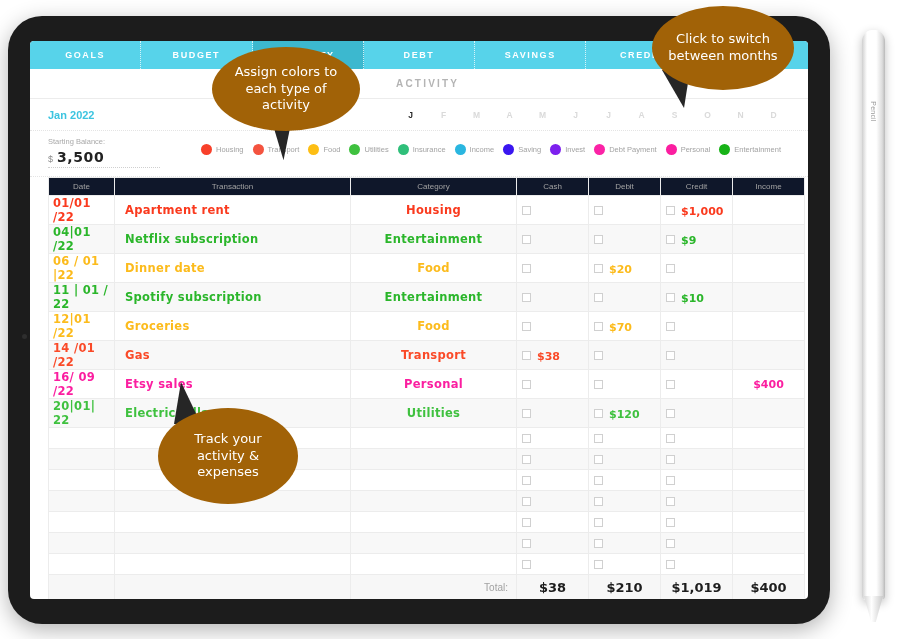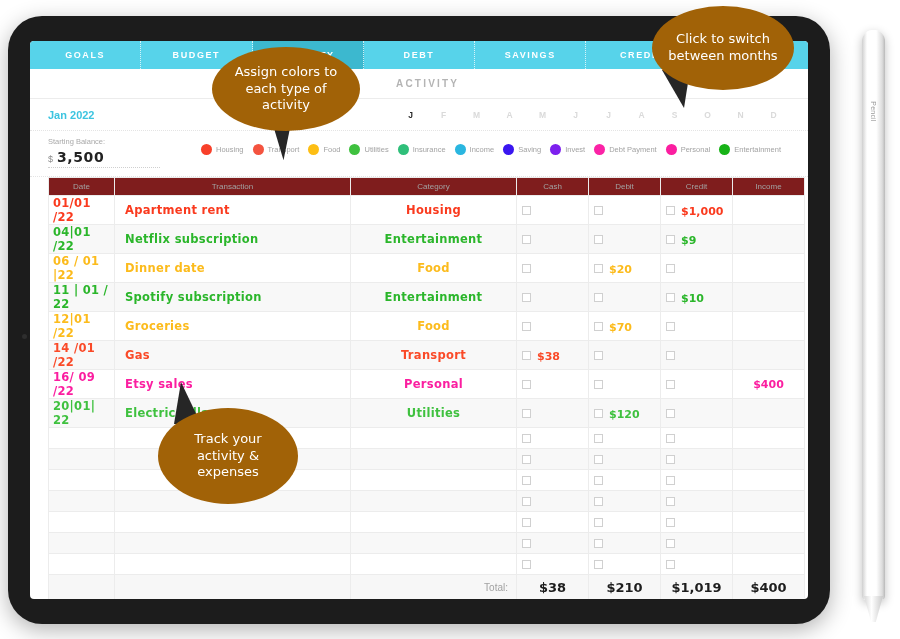--- a/index.html
+++ b/index.html
@@ -128,21 +128,21 @@
   .leg-text { font-size: 7.5px; color: #a3a3a3; white-space: nowrap; }
 
   
   .tablewrap { padding: 0 18px; }
   table.ledger {
     width: 100%; border-collapse: collapse;
     table-layout: fixed;
   }
   table.ledger th {
     font-size: 8px; font-weight: 400; color: #a2a2a2;
-    background: #7f1d1d; height: 18px;
+    background: #0f172a; height: 18px;
     border: 1px solid #ececec;
   }
   table.ledger td {
     height: 21px; border: 1px solid #ececec;
     vertical-align: middle;
   }
   tr.alt td { background: #f8f8f8; }
   .c-date  { width: 66px; }
   .c-tran  { width: 236px; }
   .c-cat   { width: 166px; }

